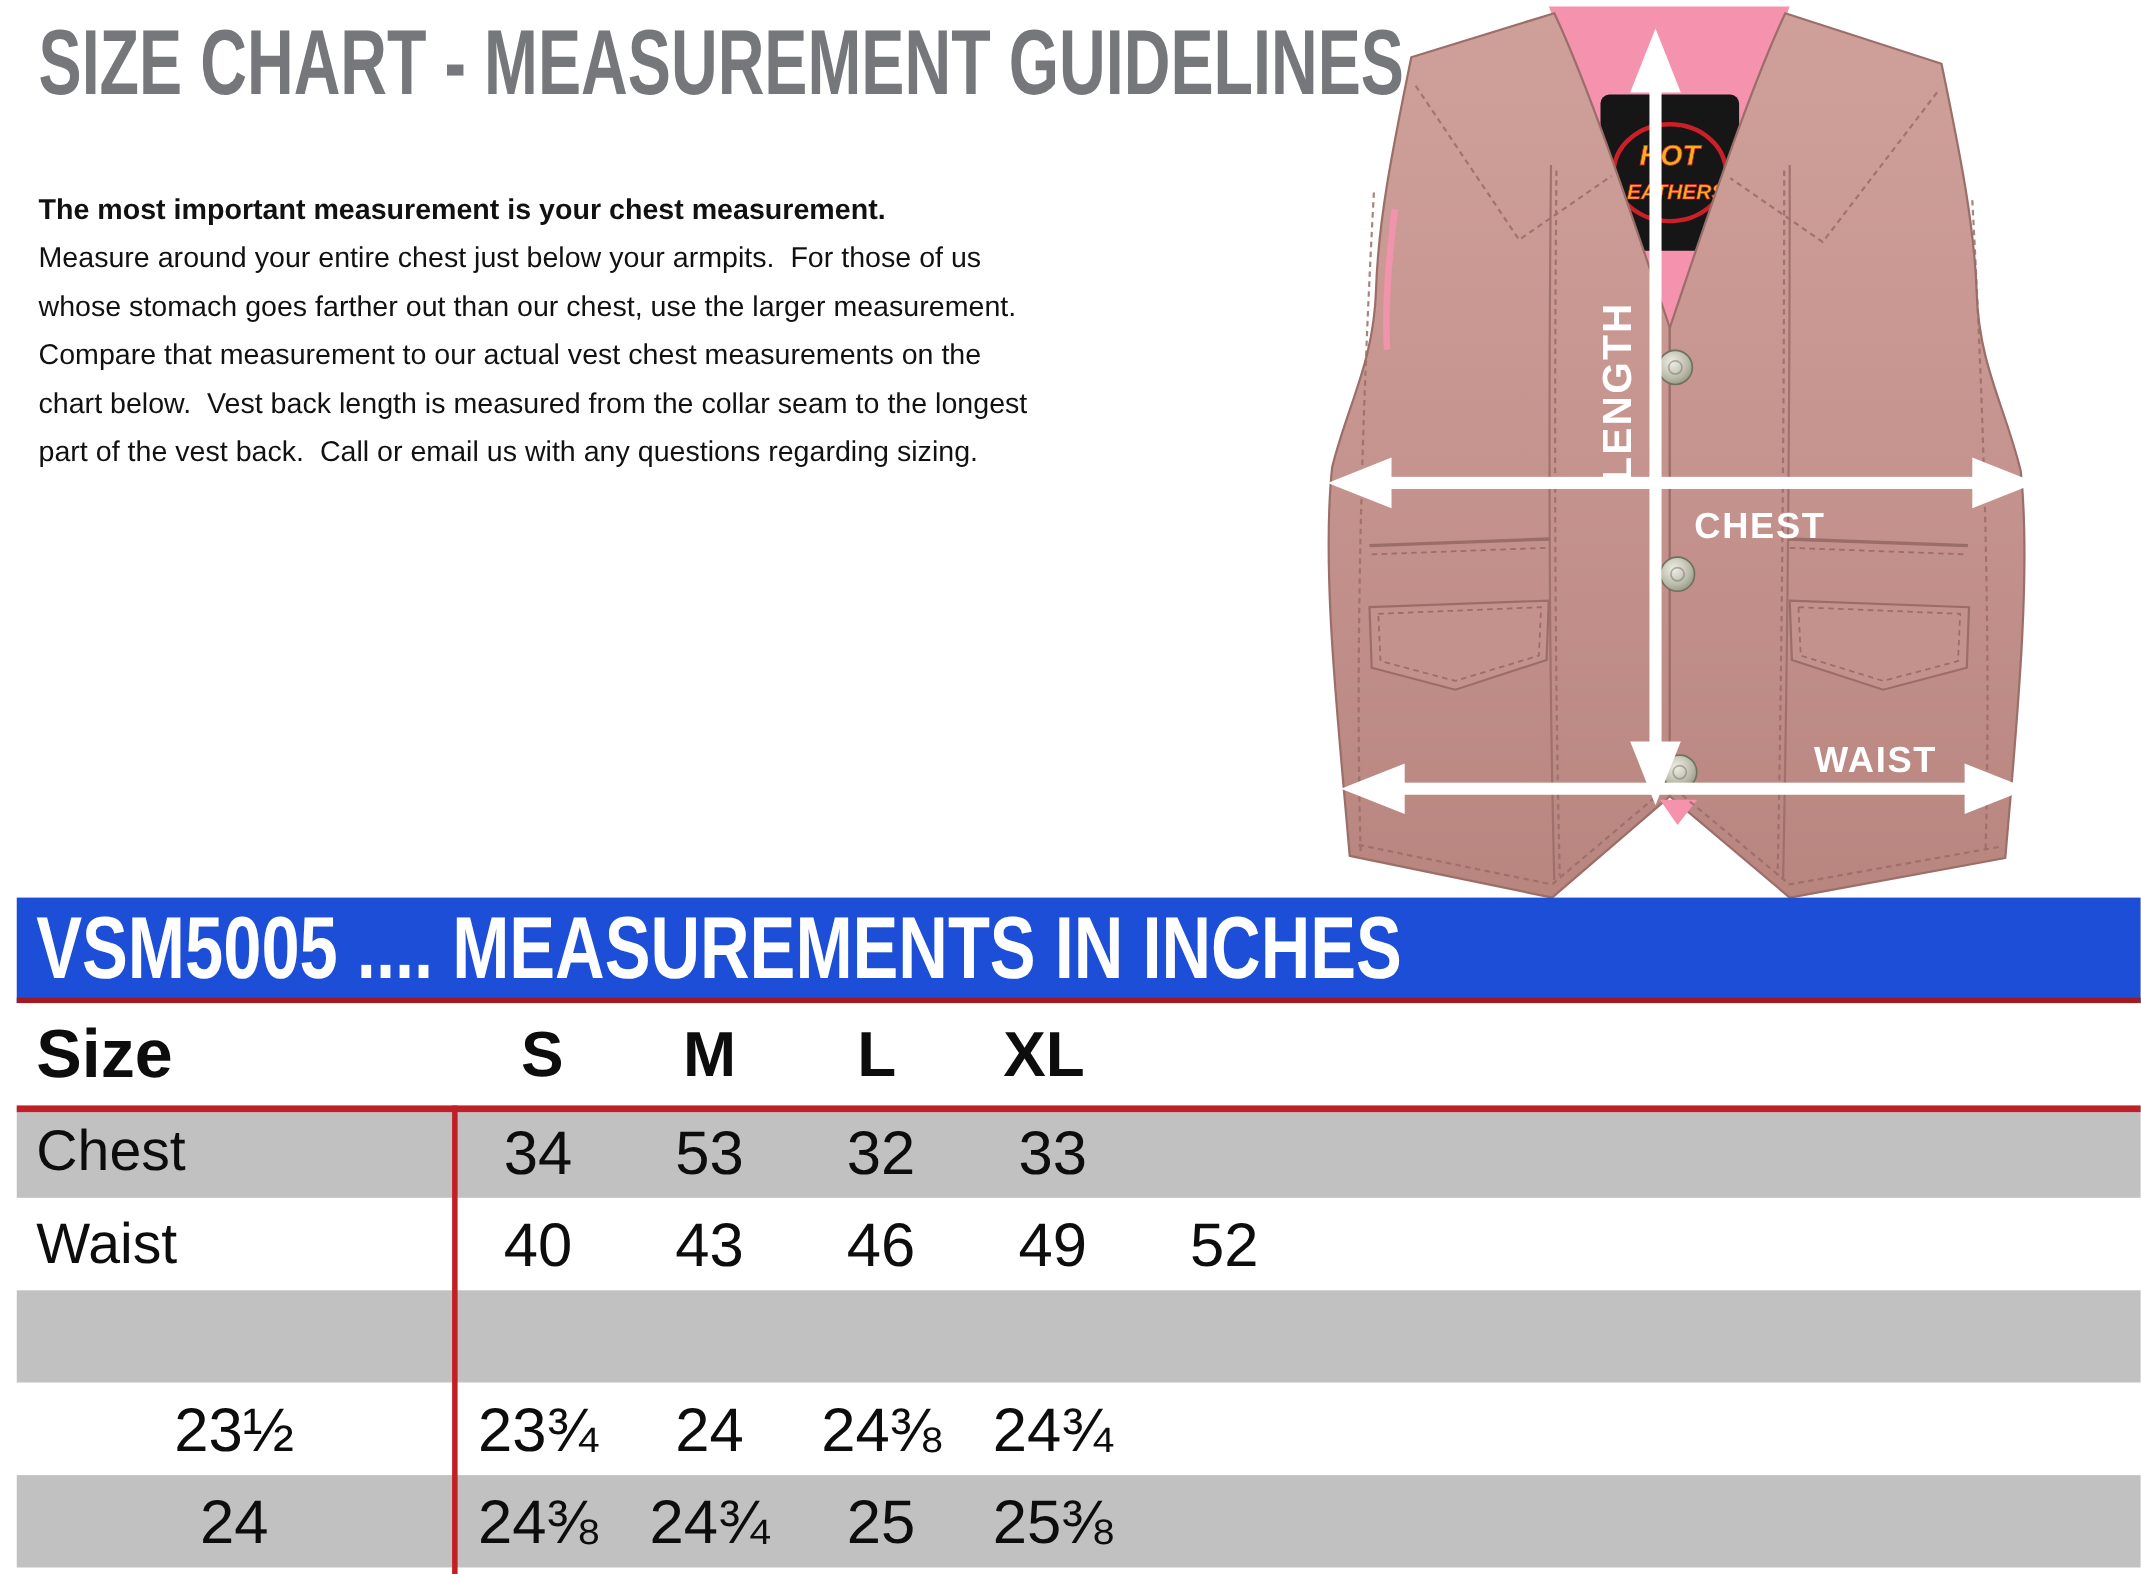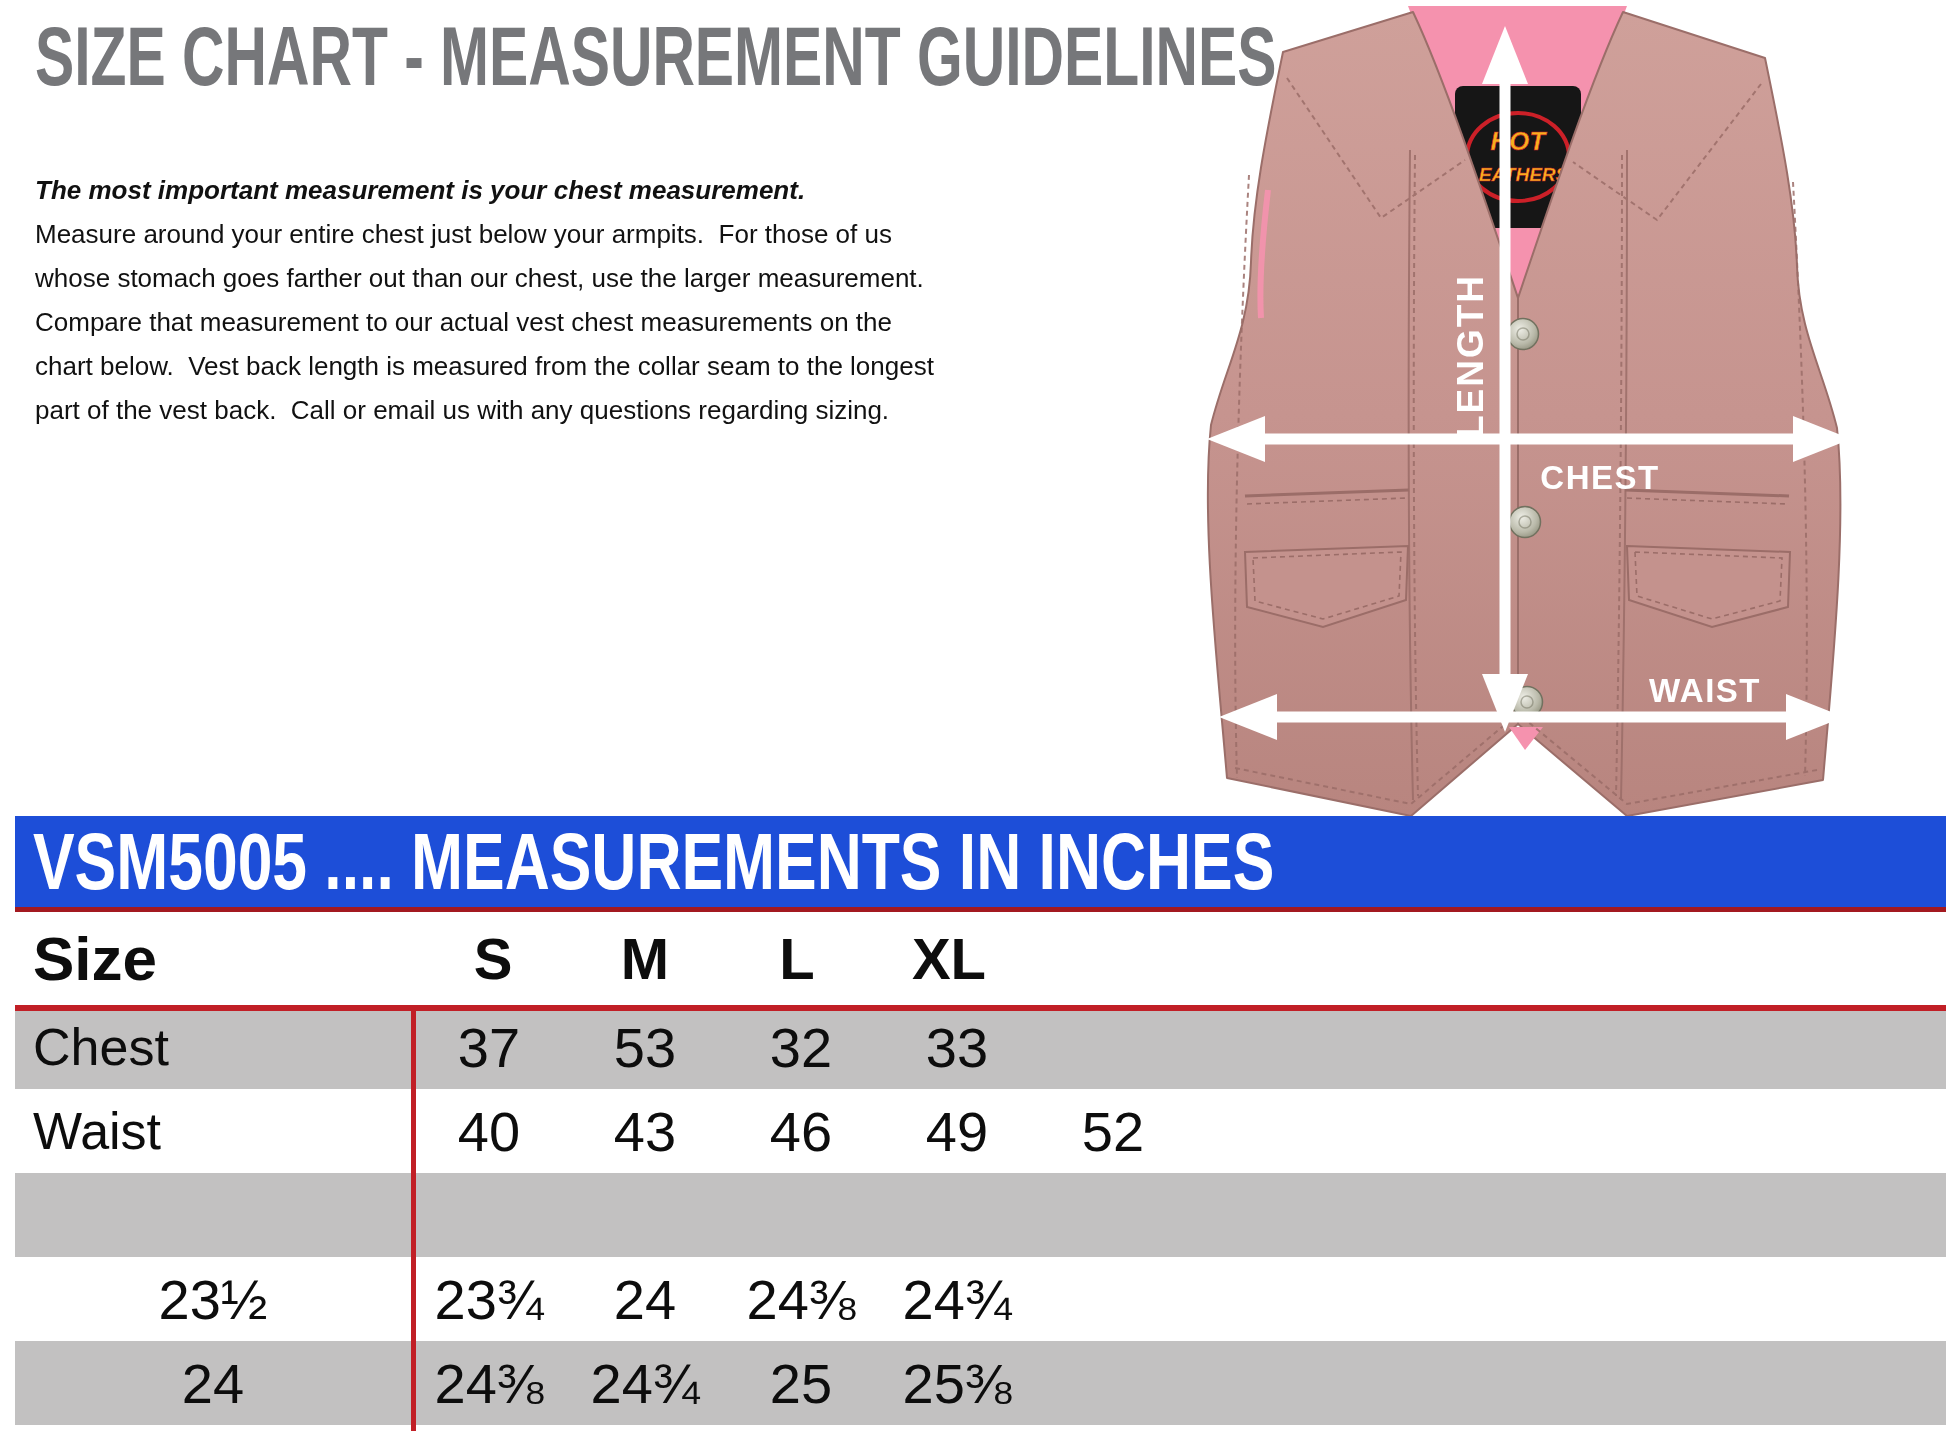--- a/index.html
+++ b/index.html
@@ -11,21 +11,21 @@
 
   
   #title{position:absolute;left:20px;top:14px;font-size:84px;line-height:84px;color:#76777a;}
   #title .condensed{transform:scaleX(0.70);}
   #subtitle{position:absolute;left:20px;top:100px;font-size:48px;line-height:50px;color:#b02733;}
   #subtitle .condensed{transform:scaleX(0.66);}
   #intro{
     position:absolute;left:20px;top:168px;width:900px;
     font-size:26px;line-height:44px;color:#111111;
   }
-  #intro .lead{display:block;font-weight:bold;font-style:italic;}
+  #intro .lead{display:block;font-weight:bold;}
 
   
   #vest-figure{position:absolute;left:1150px;top:0;width:746px;height:818px;}
 
   
   #banner{
     position:absolute;left:0;top:816px;width:100%;height:91px;
     background:#1d4ed8;border-bottom:5px solid #a31920;
     color:#ffffff;font-size:80px;line-height:91px;
   }
@@ -165,21 +165,21 @@
       <div class="size-col">S</div>
       <div class="size-col">M</div>
       <div class="size-col">L</div>
       <div class="size-col">XL</div>
     </div>
     <div id="rule-h"></div>
     <div id="rule-v"></div>
 
     <div class="t-row gray">
       <div class="row-label">Chest</div>
-      <div class="cell">37</div>
+      <div class="cell">34</div>
       <div class="cell">53</div>
       <div class="cell">32</div>
       <div class="cell">33</div>
       <div class="cell"></div>
     </div>
     <div class="t-row white">
       <div class="row-label">Waist</div>
       <div class="cell">40</div>
       <div class="cell">43</div>
       <div class="cell">46</div>

